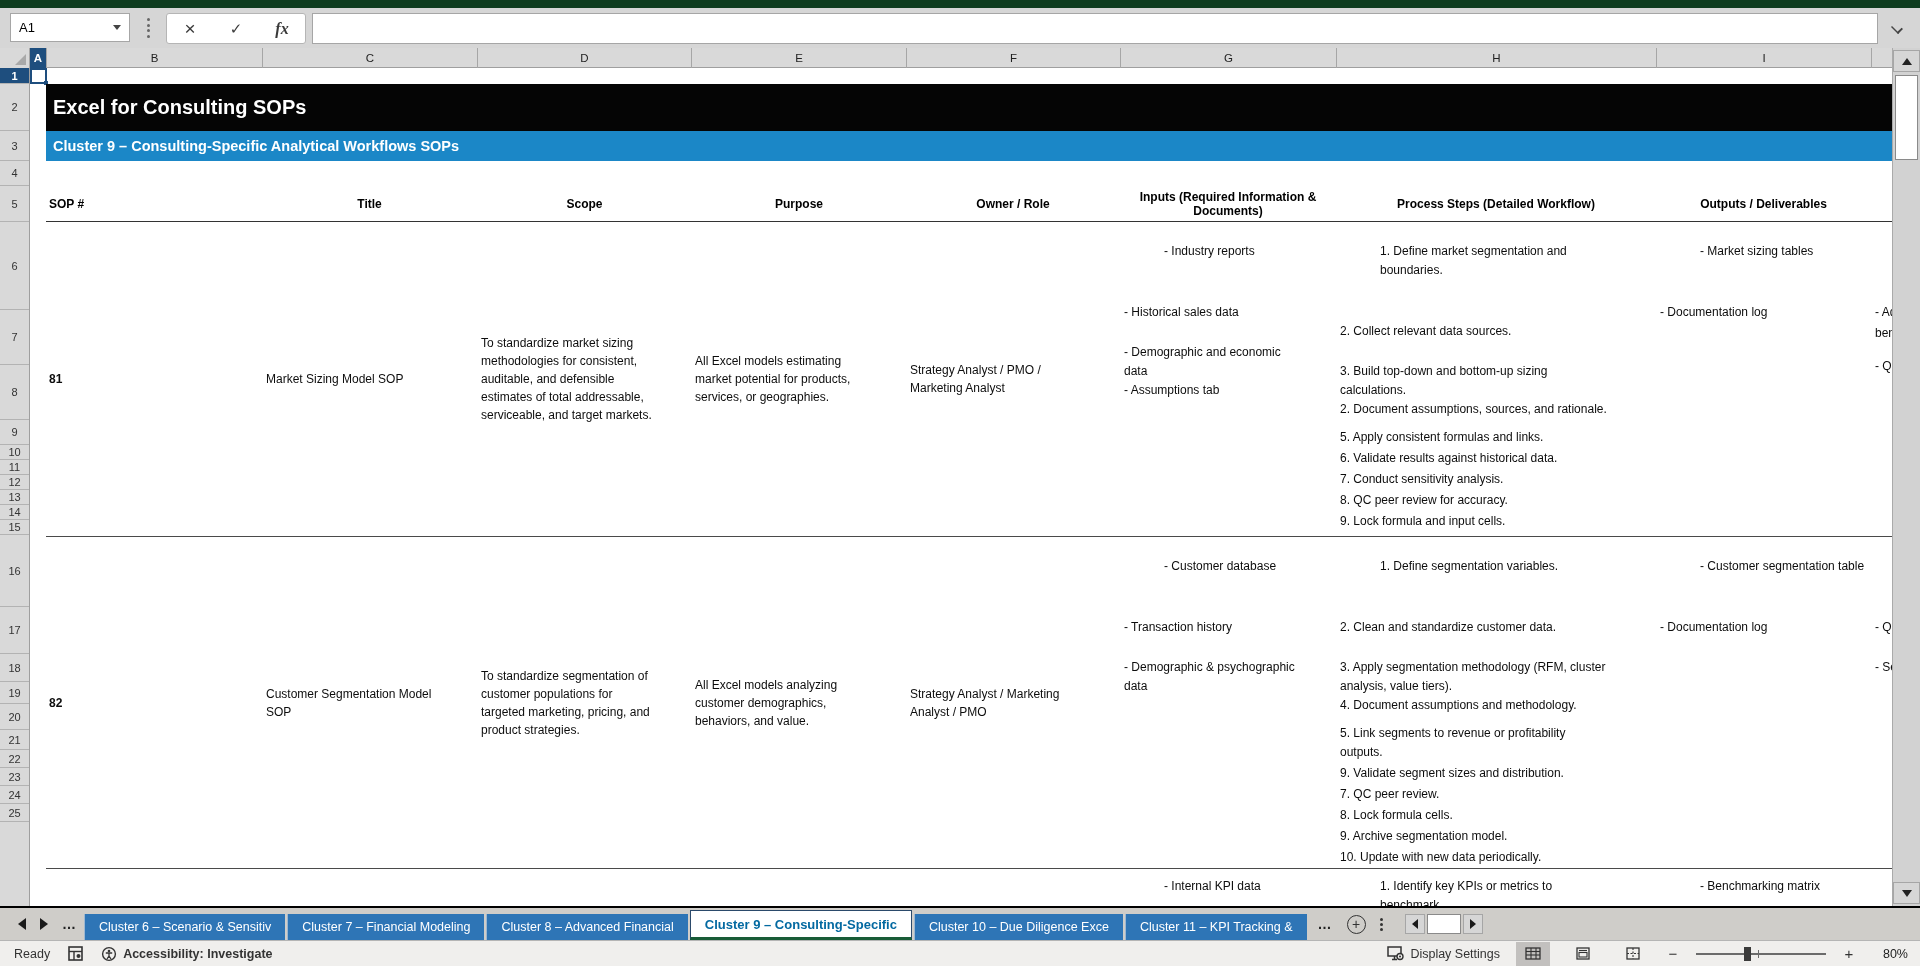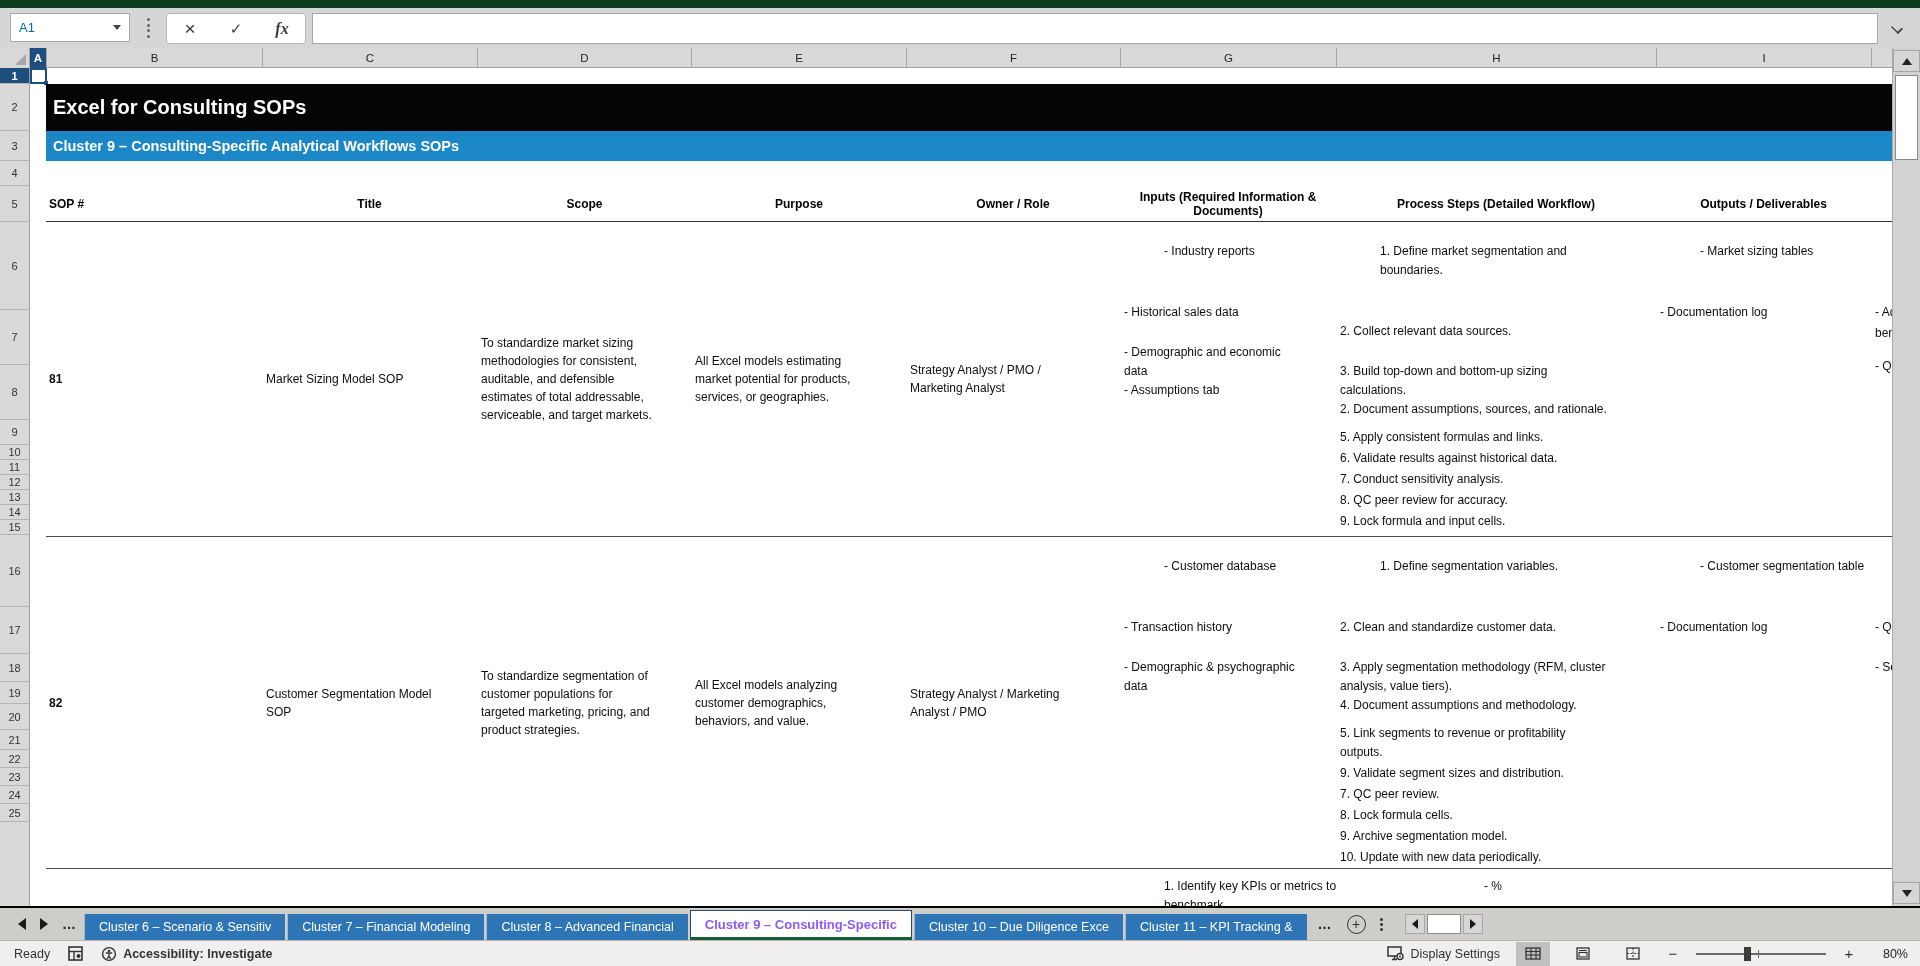--- a/index.html
+++ b/index.html
@@ -4,21 +4,21 @@
 <style>
   * { box-sizing: border-box; margin: 0; padding: 0; }
   html,body { width:1920px; height:966px; overflow:hidden;
     font-family:"Liberation Sans", sans-serif; background:#d6d6d6; }
   .app { position:relative; width:1920px; height:966px; background:#d6d6d6; }
 
   
   .title-strip { position:absolute; top:0; left:0; right:0; height:8px; background:#0e3c1f; }
   .formula-row { position:absolute; top:8px; left:0; right:0; height:40px; background:#d6d6d6; }
   .name-box { position:absolute; left:10px; top:5px; width:120px; height:29px; background:#fff;
-    border:1px solid #a6a6a6; display:flex; align-items:center; font-size:13px; color:#0369a1; }
+    border:1px solid #a6a6a6; display:flex; align-items:center; font-size:13px; color:#000000; }
   .name-box .nb-text { padding-left:8px; flex:1; }
   .nb-arrow { width:0; height:0; border-left:4px solid transparent; border-right:4px solid transparent;
     border-top:5px solid #444; margin-right:8px; }
   .grip-dots { position:absolute; left:147px; top:10px; width:4px; height:20px;
     display:flex; flex-direction:column; justify-content:space-between; }
   .grip-dots i { width:3px; height:3px; background:#666; border-radius:50%; }
   .fx-group { position:absolute; left:166px; top:5px; width:140px; height:31px; background:#fff;
     border:1px solid #b5b5b5; border-radius:3px; display:flex; align-items:center; justify-content:space-around; }
   .fx-btn { font-size:15px; color:#3a3a3a; width:30px; text-align:center; cursor:default; }
   .fx-btn.fx-it { font-style:italic; font-weight:700; font-family:"Liberation Serif", serif; font-size:16px; }
@@ -109,21 +109,21 @@
     border-top:2px solid #000; display:flex; align-items:flex-end; }
   .tab-nav { display:flex; align-items:center; height:32px; padding:0 6px 0 18px; gap:14px; }
   .tri-left { width:0; height:0; border-top:6px solid transparent; border-bottom:6px solid transparent;
     border-right:8px solid #1a1a1a; }
   .tri-right { width:0; height:0; border-top:6px solid transparent; border-bottom:6px solid transparent;
     border-left:8px solid #1a1a1a; }
   .dots { font-size:14px; font-weight:700; color:#222; letter-spacing:1px; line-height:10px; }
   .sheet-tab { height:26px; margin:0 1px; padding:0 14px; background:#2e75b6; color:#fff;
     display:flex; align-items:center; font-size:12.5px; white-space:nowrap; overflow:hidden;
     border-left:1px solid #9db8d2; max-width:262px; }
-  .sheet-tab.active { height:30px; background:#fff; color:#8b5cf6; font-weight:700; font-size:13px;
+  .sheet-tab.active { height:30px; background:#fff; color:#0369a1; font-weight:700; font-size:13px;
     border:1px solid #2b4a6b; border-bottom:3px solid #185c37; }
   .tab-tools { display:flex; align-items:center; height:32px; gap:14px; padding-left:10px; }
   .add-sheet { width:19px; height:19px; border:1.5px solid #333; border-radius:50%; color:#333;
     display:flex; align-items:center; justify-content:center; font-size:14px; line-height:1; }
   .vdots { display:flex; flex-direction:column; gap:2px; }
   .vdots i { width:3px; height:3px; background:#333; border-radius:50%; }
   .h-scroll { display:flex; align-items:center; height:22px; margin-left:8px; gap:2px; }
   .hs-btn { width:20px; height:20px; background:#d6d6d6; border:1px solid #a6a6a6;
     display:flex; align-items:center; justify-content:center; }
   .hs-btn .tri-left,.hs-btn .tri-right { border-width:5px; border-right-width:6px; border-left-width:6px; }
@@ -309,22 +309,28 @@
             <div class="cell-line l3">- Se</div>
           </div>
       </div>
 
       <div class="block b3">
         <div class="cell cB"></div>
         <div class="cell cC"></div>
         <div class="cell cD"></div>
         <div class="cell cE"></div>
         <div class="cell cF"></div>
+        <div class="cell cG">
+            <div class="cell-line l1">- Internal KPI data</div>
+          </div>
         <div class="cell cH">
             <div class="cell-line l1">1. Identify key KPIs or metrics to benchmark.</div>
+          </div>
+        <div class="cell cI">
+            <div class="cell-line l1">- Benchmarking matrix</div>
           </div>
         <div class="cell cJ">
             <div class="cell-line l1">- %</div>
           </div>
       </div>
     </div>
 
     <div class="v-scroll">
       <div class="vs-btn vs-up">
           <span class="tri-up"></span>

